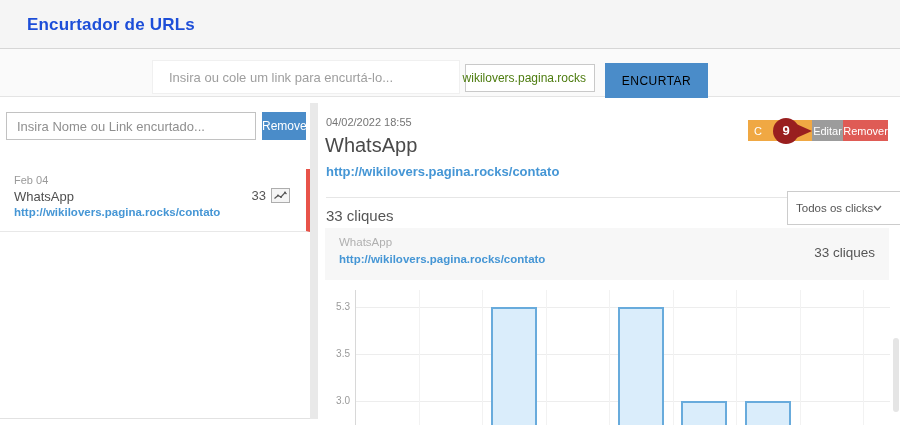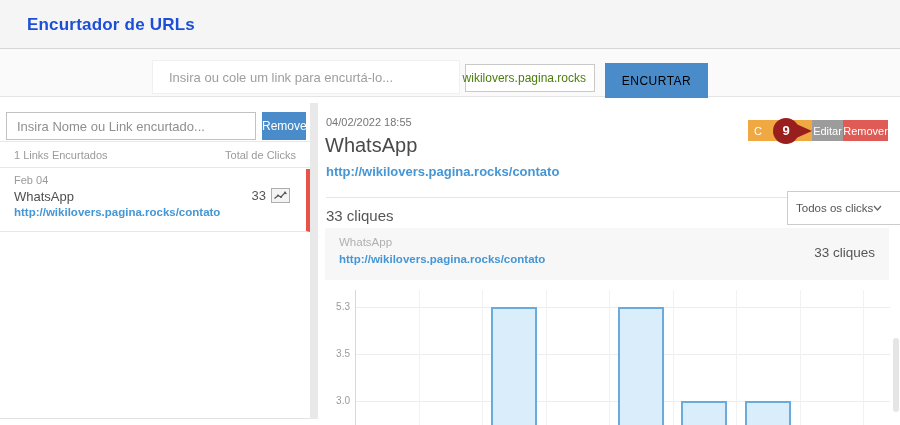--- a/index.html
+++ b/index.html
@@ -82,24 +82,20 @@
       <svg class="chev" width="9" height="6" viewBox="0 0 9 6">
           <path d="M1 1l3.5 4L8 1" stroke="#666" fill="none" stroke-width="1.3"></path>
         </svg>
     </div>
     <button class="encurtar-btn">ENCURTAR</button>
   </div>
 
   <div class="sidebar">
     <input class="filter-input" type="text" placeholder="Insira Nome ou Link encurtado..." style="">
     <button class="filter-btn">Remover</button>
-    <div class="list-header">
-      <span>1 Links Encurtados</span>
-      <span>Total de Clicks</span>
-    </div>
     <div class="link-item">
       <div class="li-date">Feb 04</div>
       <div class="li-name">WhatsApp</div>
       <a class="li-url" href="#">http://wikilovers.pagina.rocks/contato</a>
       <div class="li-clicks">
         <span class="num">33</span>
         <span class="spark">
           <svg width="15" height="11" viewBox="0 0 15 11">
               <polyline points="1.5,8.5 5,5.5 8,7 12,2.5 13.5,4" fill="none" stroke="#555" stroke-width="1.2"></polyline>
               <circle cx="5" cy="5.5" r="1" fill="#555"></circle>

